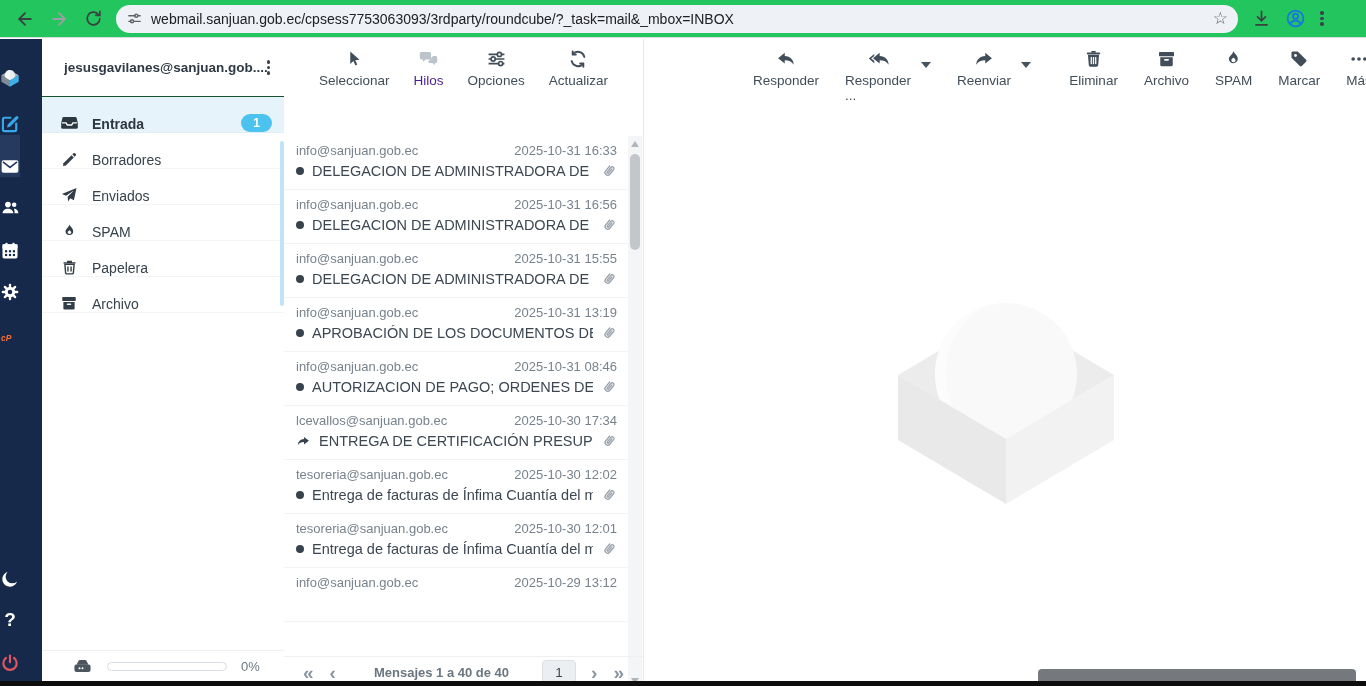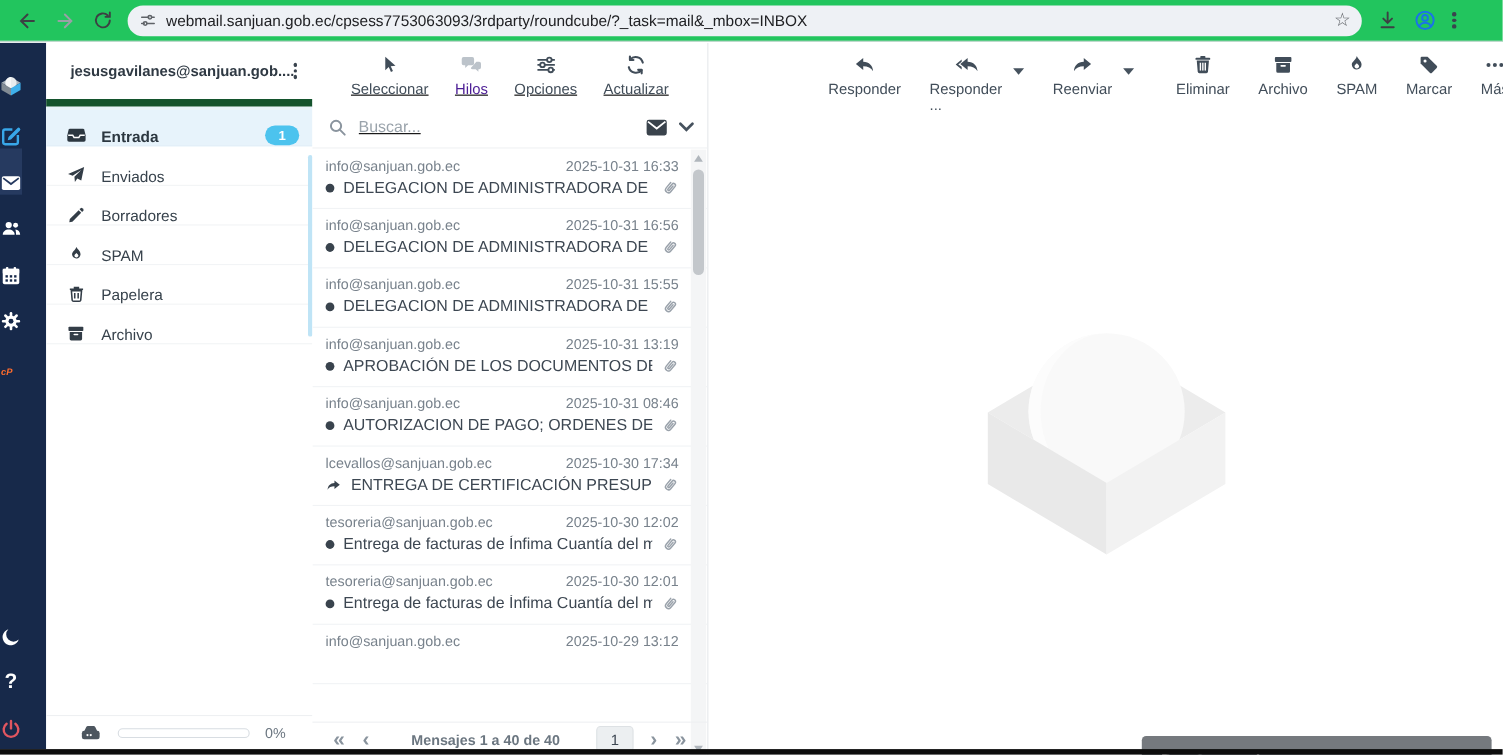--- a/index.html
+++ b/index.html
@@ -25,42 +25,42 @@
   
   #rail { position:absolute; left:0; top:0; width:42px; height:642px; background:#17294a; }
   .rail-item { width:20px; height:42px; display:flex; align-items:flex-end; justify-content:center; cursor:pointer; }
   .rail-item.sel { background:#263a60; }
   #rail-bottom { position:absolute; left:0; bottom:8px; width:42px; display:flex; flex-direction:column; }
   .rail-q { color:#fff; font-size:19px; font-weight:bold; text-align:center; }
 
   
   #folders-col { position:absolute; left:42px; top:0; width:242px; height:642px; background:#fff; }
   #account-bar { height:58px; display:flex; align-items:center; padding:0 14px 0 22px;
-    border-bottom:7px solid #14532d; }
+    border-bottom:1px solid #14532d; }
   #account-email { font-size:13.5px; font-weight:bold; color:#2f3943; flex:1; white-space:nowrap; overflow:hidden; }
   .vdots { color:#3a444e; font-size:17px; font-weight:bold; letter-spacing:0; cursor:pointer; line-height:6px;
     display:flex; flex-direction:column; gap:2px; align-items:center;}
   .vdots span{width:3.5px;height:3.5px;border-radius:50%;background:#3a444e;display:block;}
   .folder-row { height:36px; display:flex; align-items:flex-end; padding:0 12px 0 16px;
     border-bottom:1px solid #f2f4f6; cursor:pointer; }
   .folder-row .f-icon { width:22px; display:flex; justify-content:center; margin-right:12px; }
   .folder-row .f-label { font-size:14px; color:#37424c; flex:1; }
   .folder-row.sel { background:#e7f3fb; border-bottom:1px solid #e2eef7; }
   .folder-row.sel .f-label { font-weight:bold; color:#2c3740; }
   .badge { min-width:31px; height:18px; border-radius:9px; background:#4cc3ee; color:#fff; font-size:12px;
     font-weight:bold; display:flex; align-items:center; justify-content:center; padding:0 8px; }
   #folder-scrollthumb { position:absolute; right:0; top:102px; width:4px; height:165px; background:#bfe4f6; border-radius:2px; }
   #quota-bar { position:absolute; left:0; bottom:0; width:242px; height:31px; border-top:1px solid #eef0f2;
     display:flex; align-items:center; padding:0 16px 0 30px; gap:14px; }
   #quota-track { flex:1; height:9px; border:1px solid #d8dde2; border-radius:5px; background:#fff; max-width:120px; }
   #quota-pct { font-size:13px; color:#6b7680; }
 
   
   #list-col { position:absolute; left:284px; top:0; width:360px; height:648px; background:#fff;
-    border-right:1px solid #e5e8eb;text-decoration:underline; }
+    border-right:1px solid #e5e8eb; }
   #list-toolbar { height:58px; display:flex; align-items:flex-start; justify-content:center; gap:24px;
     padding-top:9px; }
   .tb-btn { display:flex; flex-direction:column; align-items:center; gap:3px; cursor:pointer; }
   .tb-btn .tb-label { font-size:13.5px; color:#414d59; }
   .tb-btn.disabled .tb-label { color:#4c1d95; }
   .tb-ico { height:22px; display:flex; align-items:center; }
   .caret { width:0; height:0; border-left:5px solid transparent; border-right:5px solid transparent;
     border-top:6px solid #46525e; margin-top:14px; cursor:pointer; }
   #search-bar { height:38px; border-bottom:1px solid #f0f2f4; display:flex; align-items:center; padding:0 12px 0 14px; gap:10px; }
   #search-input { border:none; outline:none; flex:1; font-size:14.5px; color:#3d4752;
@@ -256,34 +256,34 @@
         <svg width="19" height="19" viewBox="0 0 24 24" fill="#2c3740">
             <path d="M4.5 5h15a1.5 1.5 0 011.4 1l1.6 6.5V18a2 2 0 01-2 2h-17a2 2 0 01-2-2v-5.5L3.1 6a1.5 1.5 0 011.4-1z"></path>
             <path d="M2.5 12.5h5.2l1.6 2.7h5.4l1.6-2.7h5.2" stroke="#fff" stroke-width="1.8" fill="none"></path>
           </svg>
       </span>
       <span class="f-label">Entrada</span>
       <span class="badge">1</span>
     </div>
     <div class="folder-row">
       <span class="f-icon">
-        <svg width="18" height="18" viewBox="0 0 24 24" fill="#333d47">
-            <path d="M22 2.5L2.5 10.8l5.6 2.1L18.5 6l-8.3 8.2.6 6.3 2.9-4.2 4.8 2.6z"></path>
-          </svg>
-      </span>
-      <span class="f-label">Enviados</span>
-    </div>
-    <div class="folder-row">
-      <span class="f-icon">
         <svg width="17" height="17" viewBox="0 0 24 24" fill="#333d47">
             <path d="M3.5 17.2L14.8 5.9l3.3 3.3L6.8 20.5l-4 .7z"></path>
             <path d="M16 4.7l1.5-1.5a1.5 1.5 0 012.1 0l1.2 1.2a1.5 1.5 0 010 2.1L19.3 8z"></path>
           </svg>
       </span>
       <span class="f-label">Borradores</span>
+    </div>
+    <div class="folder-row">
+      <span class="f-icon">
+        <svg width="18" height="18" viewBox="0 0 24 24" fill="#333d47">
+            <path d="M22 2.5L2.5 10.8l5.6 2.1L18.5 6l-8.3 8.2.6 6.3 2.9-4.2 4.8 2.6z"></path>
+          </svg>
+      </span>
+      <span class="f-label">Enviados</span>
     </div>
     <div class="folder-row">
       <span class="f-icon">
         <svg width="17" height="17" viewBox="0 0 24 24" fill="#333d47">
             <path d="M12 2c.8 3.4 5.2 5 5.2 9.4a5.4 5.4 0 01-10.8.3C6.4 8 10.8 6.7 12 2z"></path>
             <path d="M12 15.6c-1.5 0-2.6-1.1-2.6-2.4 0-1.5 1.4-2 2.6-3.4 1 1.4 2.5 1.9 2.5 3.4 0 1.3-1.1 2.4-2.5 2.4z" fill="#fff"></path>
           </svg>
       </span>
       <span class="f-label">SPAM</span>
     </div>
@@ -360,40 +360,20 @@
               <path d="M19.6 9.5A8 8 0 005.8 6.2"></path>
               <path d="M5.6 2.8v3.8h3.8" stroke-linejoin="round"></path>
               <path d="M4.4 14.5a8 8 0 0013.8 3.3"></path>
               <path d="M18.4 21.2v-3.8h-3.8" stroke-linejoin="round"></path>
             </svg>
         </span>
         <span class="tb-label">Actualizar</span>
       </div>
     </div>
 
-    <div id="search-bar">
-      <span>
-        <svg width="18" height="18" viewBox="0 0 24 24" fill="none" stroke="#8a949e" stroke-width="2.4">
-            <circle cx="10" cy="10" r="6.2"></circle>
-            <path d="M14.8 14.8L20.5 20.5" stroke-linecap="round"></path>
-          </svg>
-      </span>
-      <input id="search-input" placeholder="Buscar..." style="">
-      <span>
-        <svg width="20" height="16" viewBox="0 0 24 19">
-            <rect x="1" y="1" width="22" height="17" rx="2.5" fill="#3a434c"></rect>
-            <path d="M2.5 3L12 10.5 21.5 3" stroke="#fff" stroke-width="2" fill="none"></path>
-          </svg>
-      </span>
-      <span>
-        <svg width="14" height="9" viewBox="0 0 14 9" fill="none" stroke="#46525e" stroke-width="2.4" stroke-linecap="round">
-            <path d="M1.5 1.5L7 7l5.5-5.5"></path>
-          </svg>
-      </span>
-    </div>
 
     <div id="message-list">
         <div class="msg-row">
           <div class="m1">
             <span class="sender">info@sanjuan.gob.ec</span>
             <span class="mdate">2025-10-31 16:33</span>
           </div>
           <div class="m2">
             <span class="dot"></span>
             <span class="subj">DELEGACION DE ADMINISTRADORA DE OR...</span>

